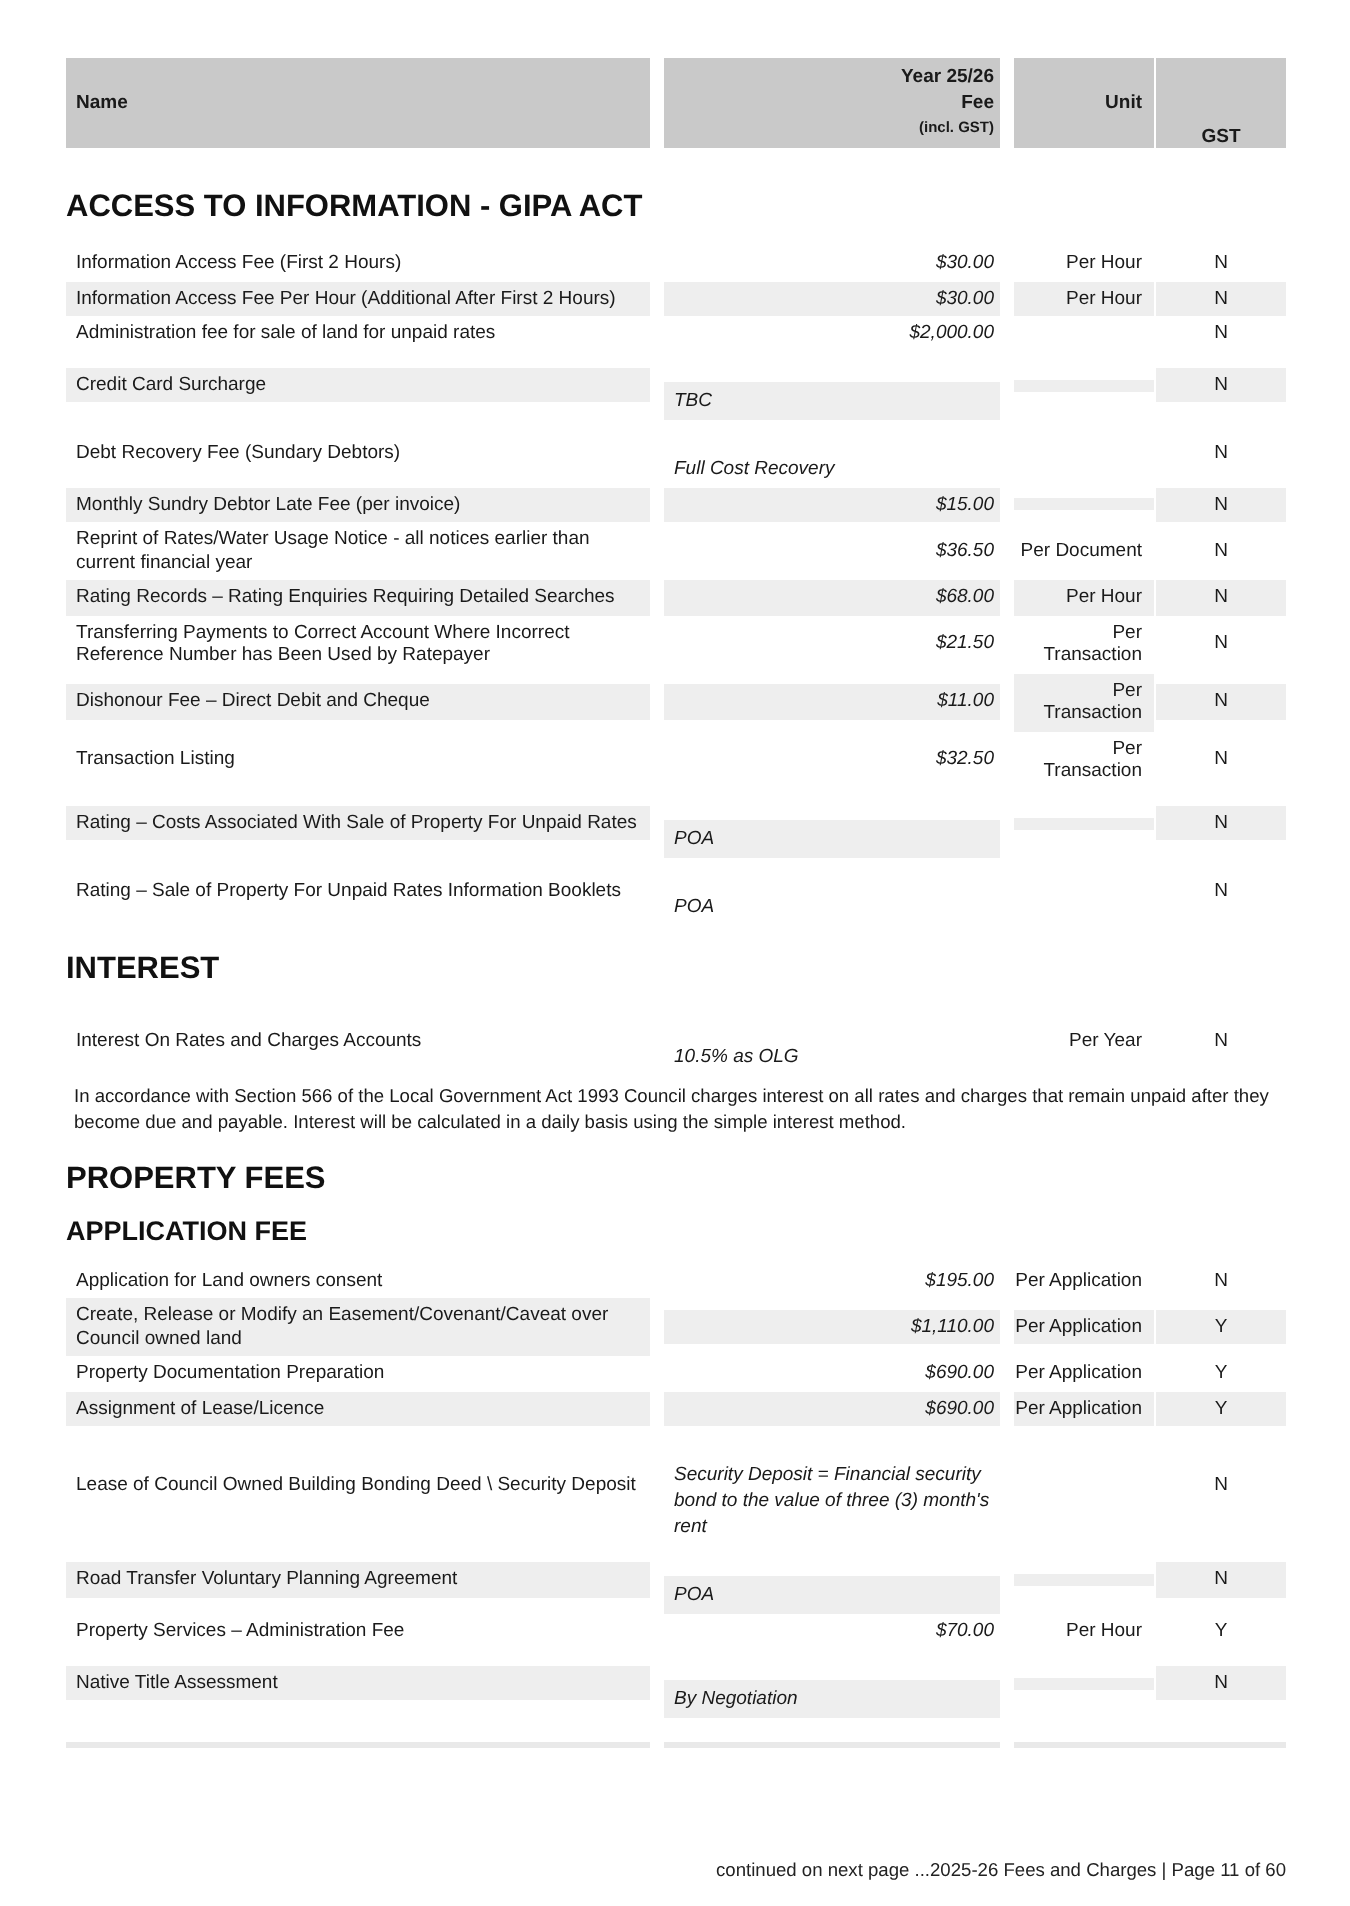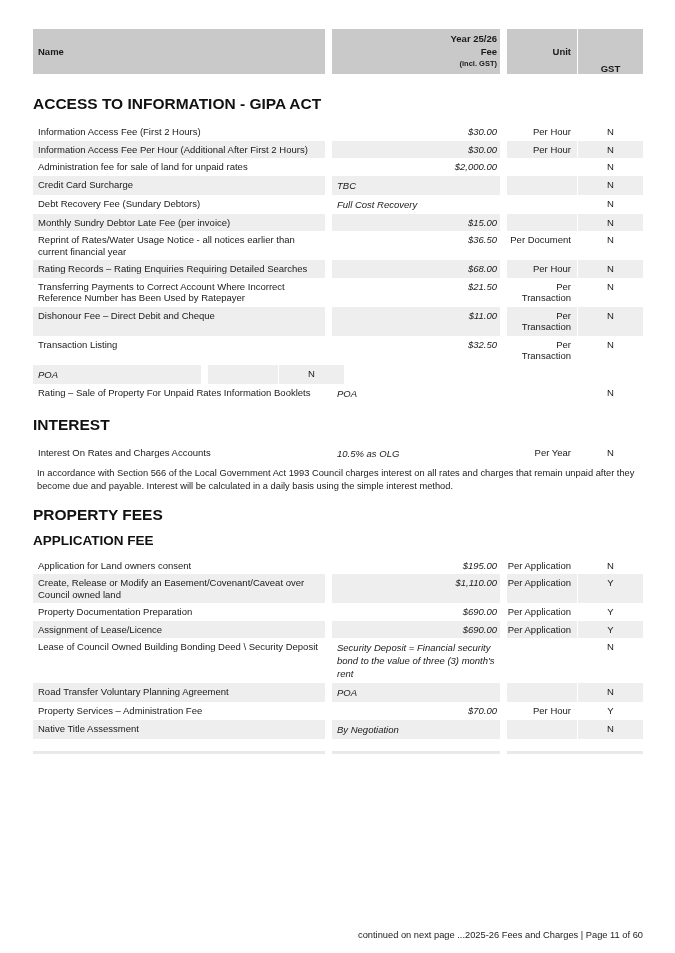--- a/index.html
+++ b/index.html
@@ -18,26 +18,26 @@
   .hcell.hfee   { width:168px; margin-right:7px; text-align:right; padding:4px 3px 0 0; line-height:12.5px; }
   .hcell.hfee .small { font-size:7.5px; }
   .hcell.hunit  { width:70px;  margin-right:1px; display:flex; align-items:center; justify-content:flex-end; padding-right:6px; }
   .hcell.hgst   { width:65px;  display:flex; align-items:flex-end; justify-content:center; }
   
   h2.heading, h3.heading { color:#111; margin:0 0 0 33px; font-family:"Liberation Sans", sans-serif; }
   h2.heading { font-size:15.5px; line-height:16px; margin-top:14px; margin-bottom:11px; }
   h2.heading.first { margin-top:22px; }
   h3.heading { font-size:13.5px; line-height:14px; margin-top:11px; margin-bottom:9px; }
   
-  .row { display:flex; margin-left:33px; font-size:9.5px; line-height:11.5px; }
+  .row { display:flex; margin-left:33px; font-size:9.5px; line-height:11.5px;align-items:center; }
   .row .cell { box-sizing:border-box; padding:3px 0; background:#fff; }
   .row.shade .cell { background:var(--stripe-bg,#eeeeee); }
   .cell.name { width:292px; margin-right:7px; padding-left:5px; padding-right:6px; }
   .cell.fee  { width:168px; margin-right:7px; text-align:right; padding-right:3px;font-style:italic; }
-  .cell.fee.left { text-align:left; padding-left:5px; padding-right:4px; line-height:13px; }
+  .cell.fee.left { text-align:left; padding-left:5px; padding-right:4px; line-height:13px;margin-top:15px; }
   .cell.unit { width:70px; margin-right:1px; text-align:right; padding-right:6px; }
   .cell.gst  { width:65px; text-align:center; }
   
   .note { margin:4px 0 0 37px; width:606px; font-size:9.3px; line-height:13px; }
   
   .partial { display:flex; margin:12px 0 0 33px; }
   .partial .seg { height:3px; background:#e9e9e9; }
   .partial .s1 { width:292px; margin-right:7px; }
   .partial .s2 { width:168px; margin-right:7px; }
   .partial .s3 { width:136px; }
@@ -129,20 +129,21 @@
         <div class="cell unit">Per Transaction</div>
         <div class="cell gst">N</div>
       </div>
       <div class="row">
         <div class="cell name">Transaction Listing</div>
         <div class="cell fee">$32.50</div>
         <div class="cell unit">Per Transaction</div>
         <div class="cell gst">N</div>
       </div>
       <div class="row shade">
+        <div class="cell name">Rating – Costs Associated With Sale of Property For Unpaid Rates</div>
         <div class="cell fee left">POA</div>
         <div class="cell unit"></div>
         <div class="cell gst">N</div>
       </div>
       <div class="row">
         <div class="cell name">Rating – Sale of Property For Unpaid Rates Information Booklets</div>
         <div class="cell fee left">POA</div>
         <div class="cell unit"></div>
         <div class="cell gst">N</div>
       </div>

